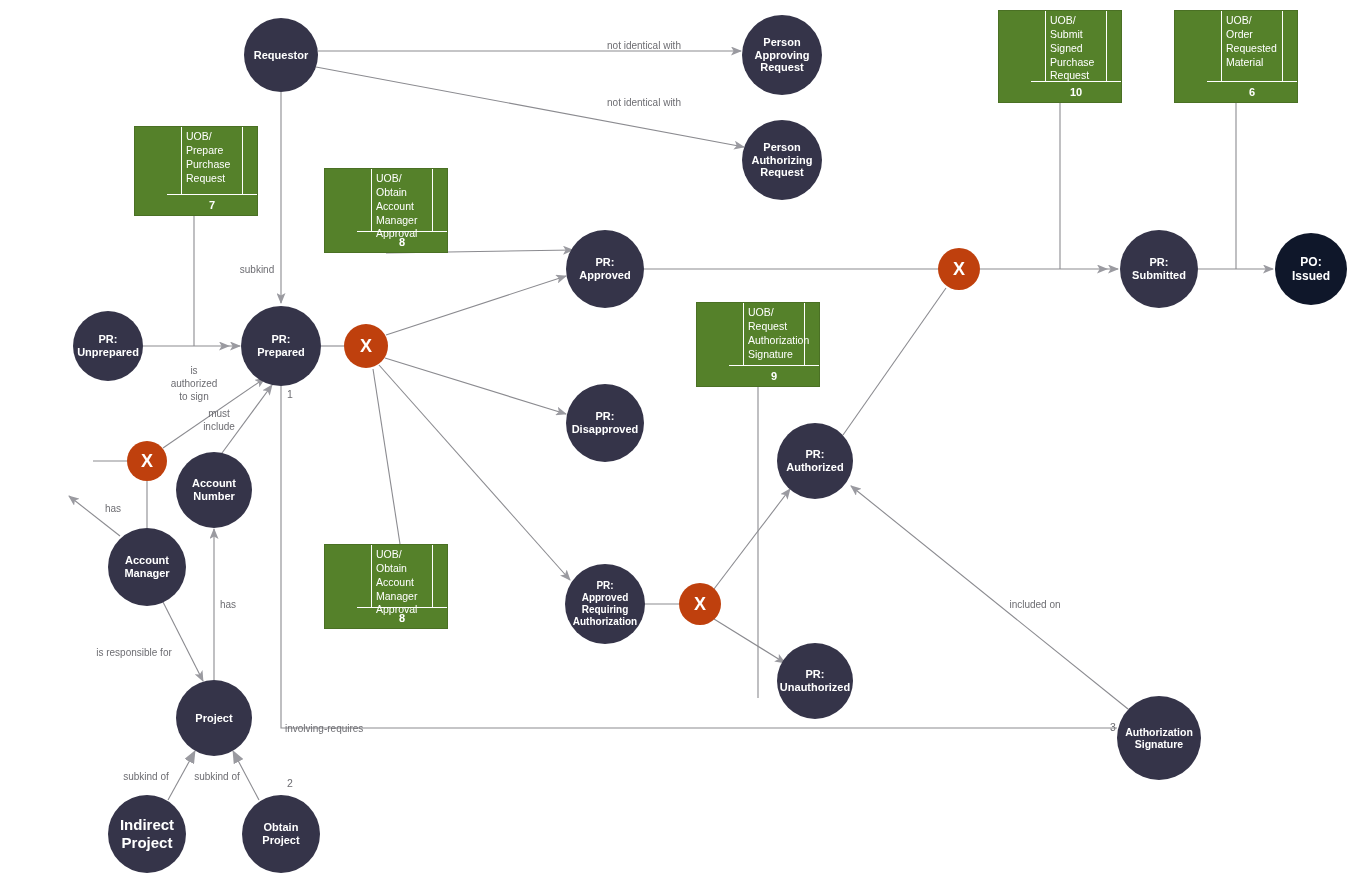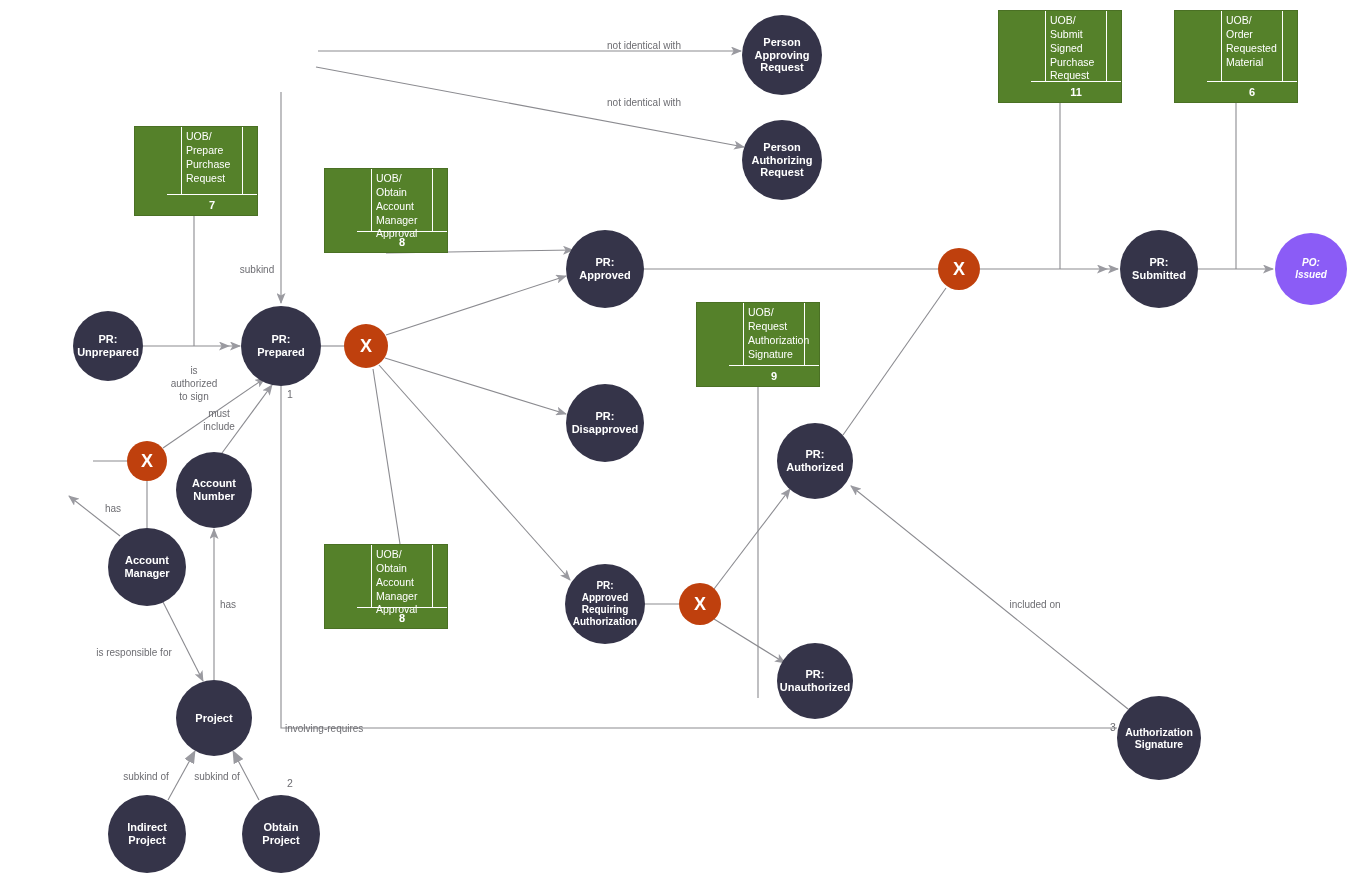--- a/index.html
+++ b/index.html
@@ -143,20 +143,23 @@
 
       <path d="M168,800 L195,751" marker-end="url(#tri)"></path>
 
       <path d="M259,800 L233,751" marker-end="url(#tri)"></path>
 
       <path d="M281,370 L281,728 L1117,728"></path>
 
     </g>
   </svg>
 
+  <div class="node" id="n-requestor" style="left: 244px; top: 18px; width: 74px; height: 74px; font-size: 11px; background: rgb(53, 52, 73);">
+    <span class="lbl">Requestor</span>
+  </div>
   <div class="node" id="n-person-approving" style="left: 742px; top: 15px; width: 80px; height: 80px; font-size: 11px; background: rgb(53, 52, 73);">
     <span class="lbl">Person
 Approving
 Request</span>
   </div>
   <div class="node" id="n-person-authorizing" style="left: 742px; top: 120px; width: 80px; height: 80px; font-size: 11px; background: rgb(53, 52, 73);">
     <span class="lbl">Person
 Authorizing
 Request</span>
   </div>
@@ -187,40 +190,40 @@
 Authorized</span>
   </div>
   <div class="node" id="n-pr-unauthorized" style="left: 777px; top: 643px; width: 76px; height: 76px; font-size: 11px; background: rgb(53, 52, 73);">
     <span class="lbl">PR:
 Unauthorized</span>
   </div>
   <div class="node" id="n-pr-submitted" style="left: 1120px; top: 230px; width: 78px; height: 78px; font-size: 11px; background: rgb(53, 52, 73);">
     <span class="lbl">PR:
 Submitted</span>
   </div>
-  <div class="node" id="n-po-issued" style="left: 1275px; top: 233px; width: 72px; height: 72px; font-size: 10px; background: #8b5cf6; font-style: italic;">
+  <div class="node" id="n-po-issued" style="left: 1275px; top: 233px; width: 72px; height: 72px; font-size: 12px; background: #0f172a;">
     <span class="lbl">PO:
 Issued</span>
   </div>
   <div class="node" id="n-authorization-signature" style="left: 1117px; top: 696px; width: 84px; height: 84px; font-size: 10.5px; background: rgb(53, 52, 73);">
     <span class="lbl">Authorization
 Signature</span>
   </div>
   <div class="node" id="n-account-number" style="left: 176px; top: 452px; width: 76px; height: 76px; font-size: 11px; background: rgb(53, 52, 73);">
     <span class="lbl">Account
 Number</span>
   </div>
   <div class="node" id="n-account-manager" style="left: 108px; top: 528px; width: 78px; height: 78px; font-size: 11px; background: rgb(53, 52, 73);">
     <span class="lbl">Account
 Manager</span>
   </div>
   <div class="node" id="n-project" style="left: 176px; top: 680px; width: 76px; height: 76px; font-size: 11px; background: rgb(53, 52, 73);">
     <span class="lbl">Project</span>
   </div>
-  <div class="node" id="n-indirect-project" style="left: 108px; top: 795px; width: 78px; height: 78px; font-size: 11px; background: rgb(53, 52, 73);">
+  <div class="node" id="n-indirect-project" style="left: 108px; top: 795px; width: 78px; height: 78px; font-size: 15px; background: rgb(53, 52, 73);">
     <span class="lbl">Indirect
 Project</span>
   </div>
   <div class="node" id="n-direct-project" style="left: 242px; top: 795px; width: 78px; height: 78px; font-size: 11px; background: rgb(53, 52, 73);">
     <span class="lbl">Obtain
 Project</span>
   </div>
 
   <div class="xnode" id="x-prepared" style="left: 344px; top: 324px; width: 44px; height: 44px; background: rgb(191, 64, 13);">X</div>
   <div class="xnode" id="x-submit" style="left: 938px; top: 248px; width: 42px; height: 42px; background: rgb(191, 64, 13);">X</div>
@@ -277,21 +280,21 @@
 
   <div class="uob" id="b-uob-10" style="left: 998px; top: 10px; width: 124px; height: 93px; background: rgb(85, 129, 42);">
     <div class="body">
       <div class="colL"></div>
       <div class="colR"></div>
       <div class="txt">UOB/
 Submit Signed
 Purchase
 Request</div>
     </div>
-    <div class="num">11</div>
+    <div class="num">10</div>
   </div>
 
   <div class="uob" id="b-uob-6" style="left: 1174px; top: 10px; width: 124px; height: 93px; background: rgb(85, 129, 42);">
     <div class="body">
       <div class="colL"></div>
       <div class="colR"></div>
       <div class="txt">UOB/
 Order
 Requested
 Material</div>

